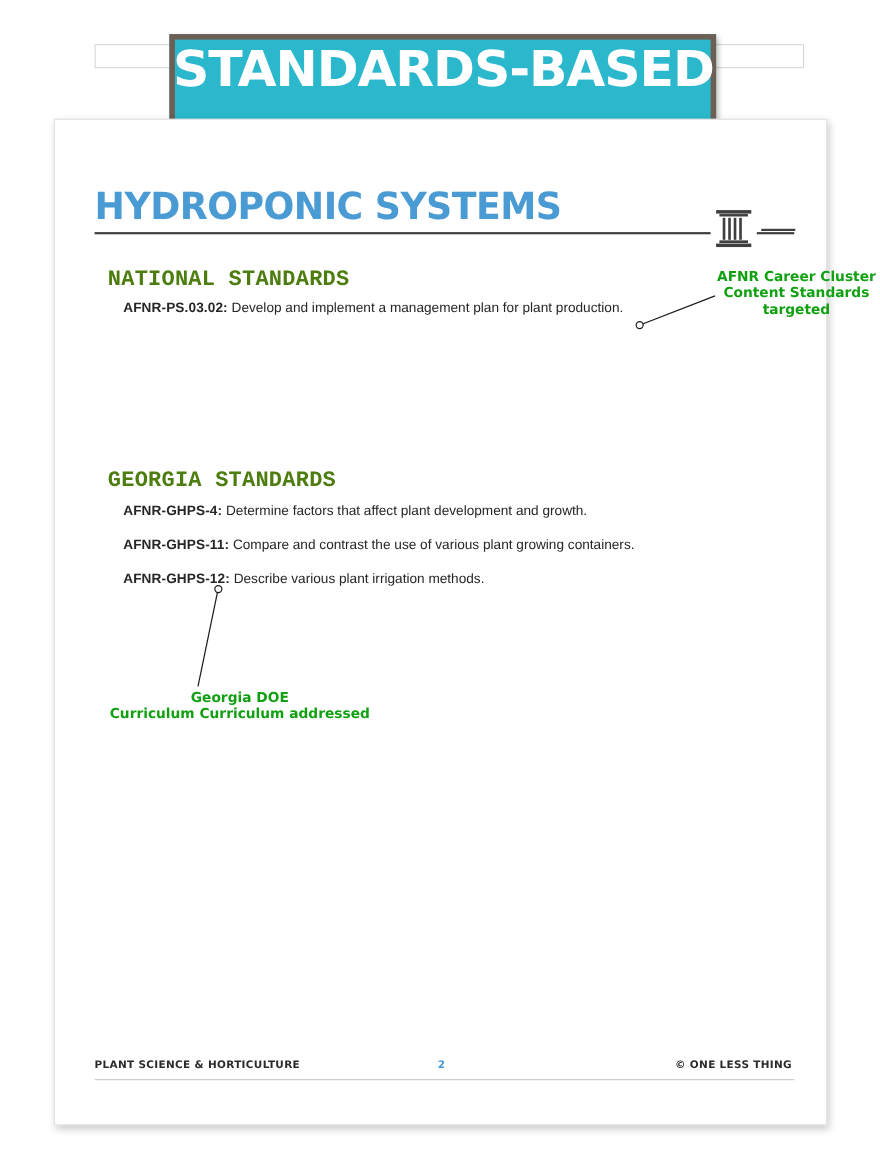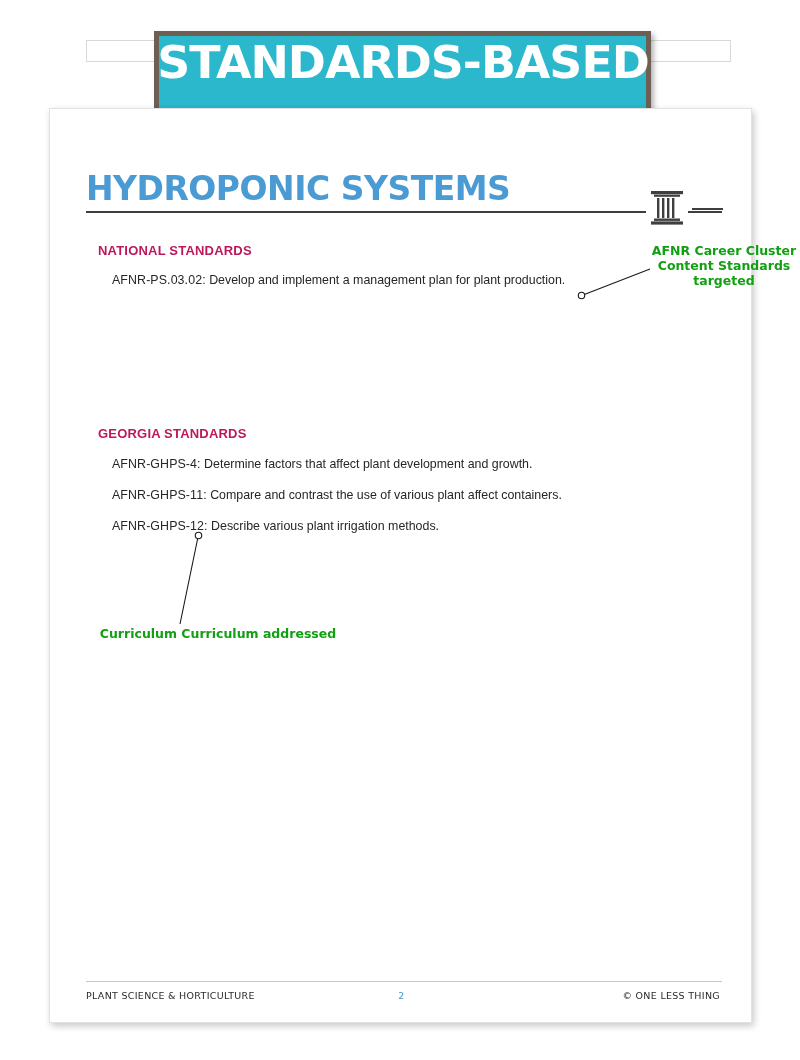--- a/index.html
+++ b/index.html
@@ -101,39 +101,39 @@
     left: 596px;
     top: 78px;
     width: 42px;
     height: 42px;
     background: #ffffff;
   }
 
   
   .section-head {
     position: absolute;
-    font-family: Liberation Sans, sans-serif;
-    font-weight: bold;
-    font-size: 13px;
-    color: #be185d;
+    font-family: Liberation Mono, monospace;
+    font-weight: bold;
+    font-size: 20px;
+    color: #4d7c0f;
     letter-spacing: 0.2px;
   }
   #sec-national { left: 48px; top: 134px; }
   #sec-georgia  { left: 48px; top: 317px; text-align: center; }
 
   
   .std {
     position: absolute;
     left: 62px;
     font-size: 12.4px;
     color: #262626;
     white-space: nowrap;
     font-family: "Liberation Sans", sans-serif;
   }
-  .std b { font-weight: normal; letter-spacing: 0.1px; }
+  .std b { font-weight: bold; letter-spacing: 0.1px; }
 
   
   .annot {
     position: absolute;
     color: #11a011;
     font-family: "DejaVu Sans", sans-serif;
     font-weight: bold;
     font-size: 12.5px;
     text-align: center;
     line-height: 15px;
@@ -154,23 +154,23 @@
   .footer-rule {
     position: absolute;
     left: 36px;
     top: 872px;
     width: 636px;
     height: 1px;
     background: #c9c9c9;
   }
   .footer-left, .footer-right, .footer-page {
     position: absolute;
-    top: 881px;
-    font-family: "DejaVu Sans", sans-serif;
-    font-weight: normal;
+    top: 854px;
+    font-family: "DejaVu Sans", sans-serif;
+    font-weight: bold;
     font-size: 9.5px;
     color: #2b2b2b;
     letter-spacing: 0.3px;
   }
   .footer-left { left: 36px; }
   .footer-right { right: 31px; }
   .footer-page { left: 0; width: 703px; text-align: center; color: #4a9ad4; }
 </style>
 </head>
 <body>
@@ -215,34 +215,35 @@
   </div>
 
   <div class="section-head" id="sec-georgia">GEORGIA STANDARDS</div>
 
   <div class="std" style="top:348px;">
     <b>AFNR-GHPS-4:</b> 
     <span>Determine factors that affect plant development and growth.</span>
   </div>
   <div class="std" style="top:379px;">
     <b>AFNR-GHPS-11:</b> 
-    <span>Compare and contrast the use of various plant affect containers.</span>
+    <span>Compare and contrast the use of various plant growing containers.</span>
   </div>
   <div class="std" style="top:410px;">
     <b>AFNR-GHPS-12:</b> 
     <span>Describe various plant irrigation methods.</span>
   </div>
 
   <div class="annot" id="annot-afnr">
     <div>AFNR Career Cluster</div>
     <div>Content Standards</div>
     <div>targeted</div>
   </div>
 
   <div class="annot" id="annot-georgia">
+    <div>Georgia DOE</div>
     <div>Curriculum Curriculum addressed</div>
   </div>
 
   <div class="footer-rule"></div>
   <div class="footer-left">PLANT SCIENCE &amp; HORTICULTURE</div>
   <div class="footer-page">2</div>
   <div class="footer-right">© ONE LESS THING</div>
 
 </div>
 

